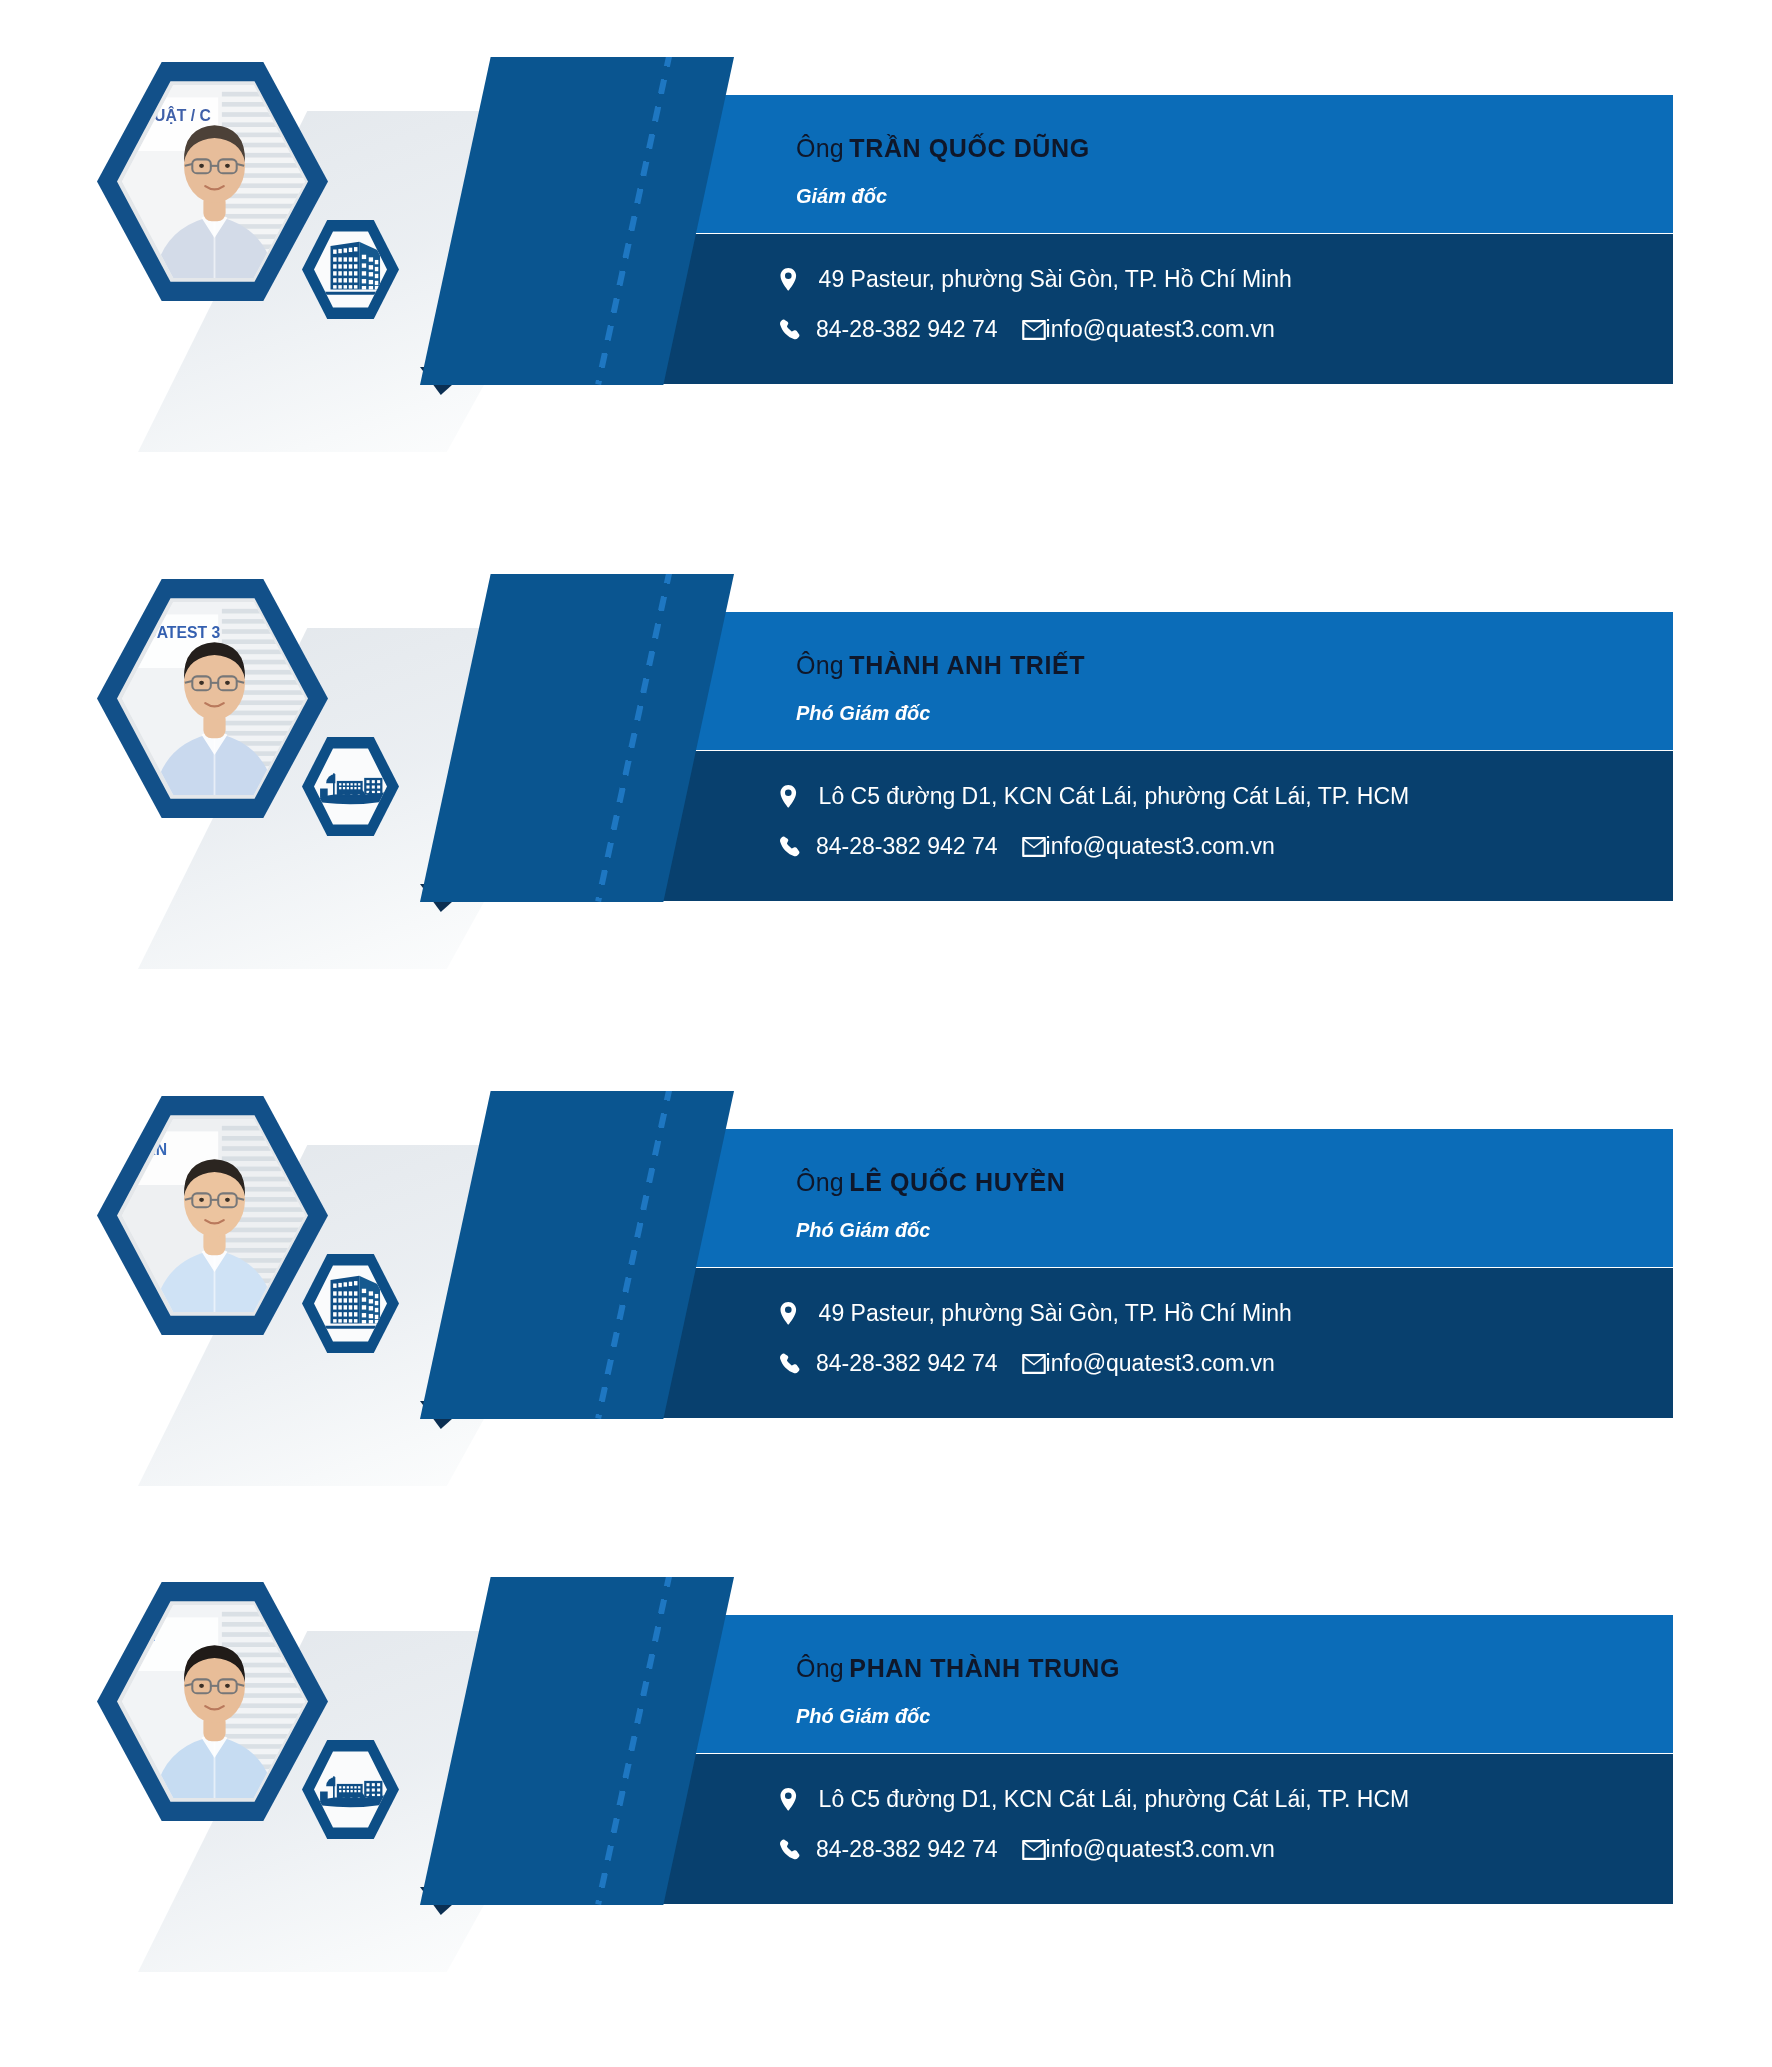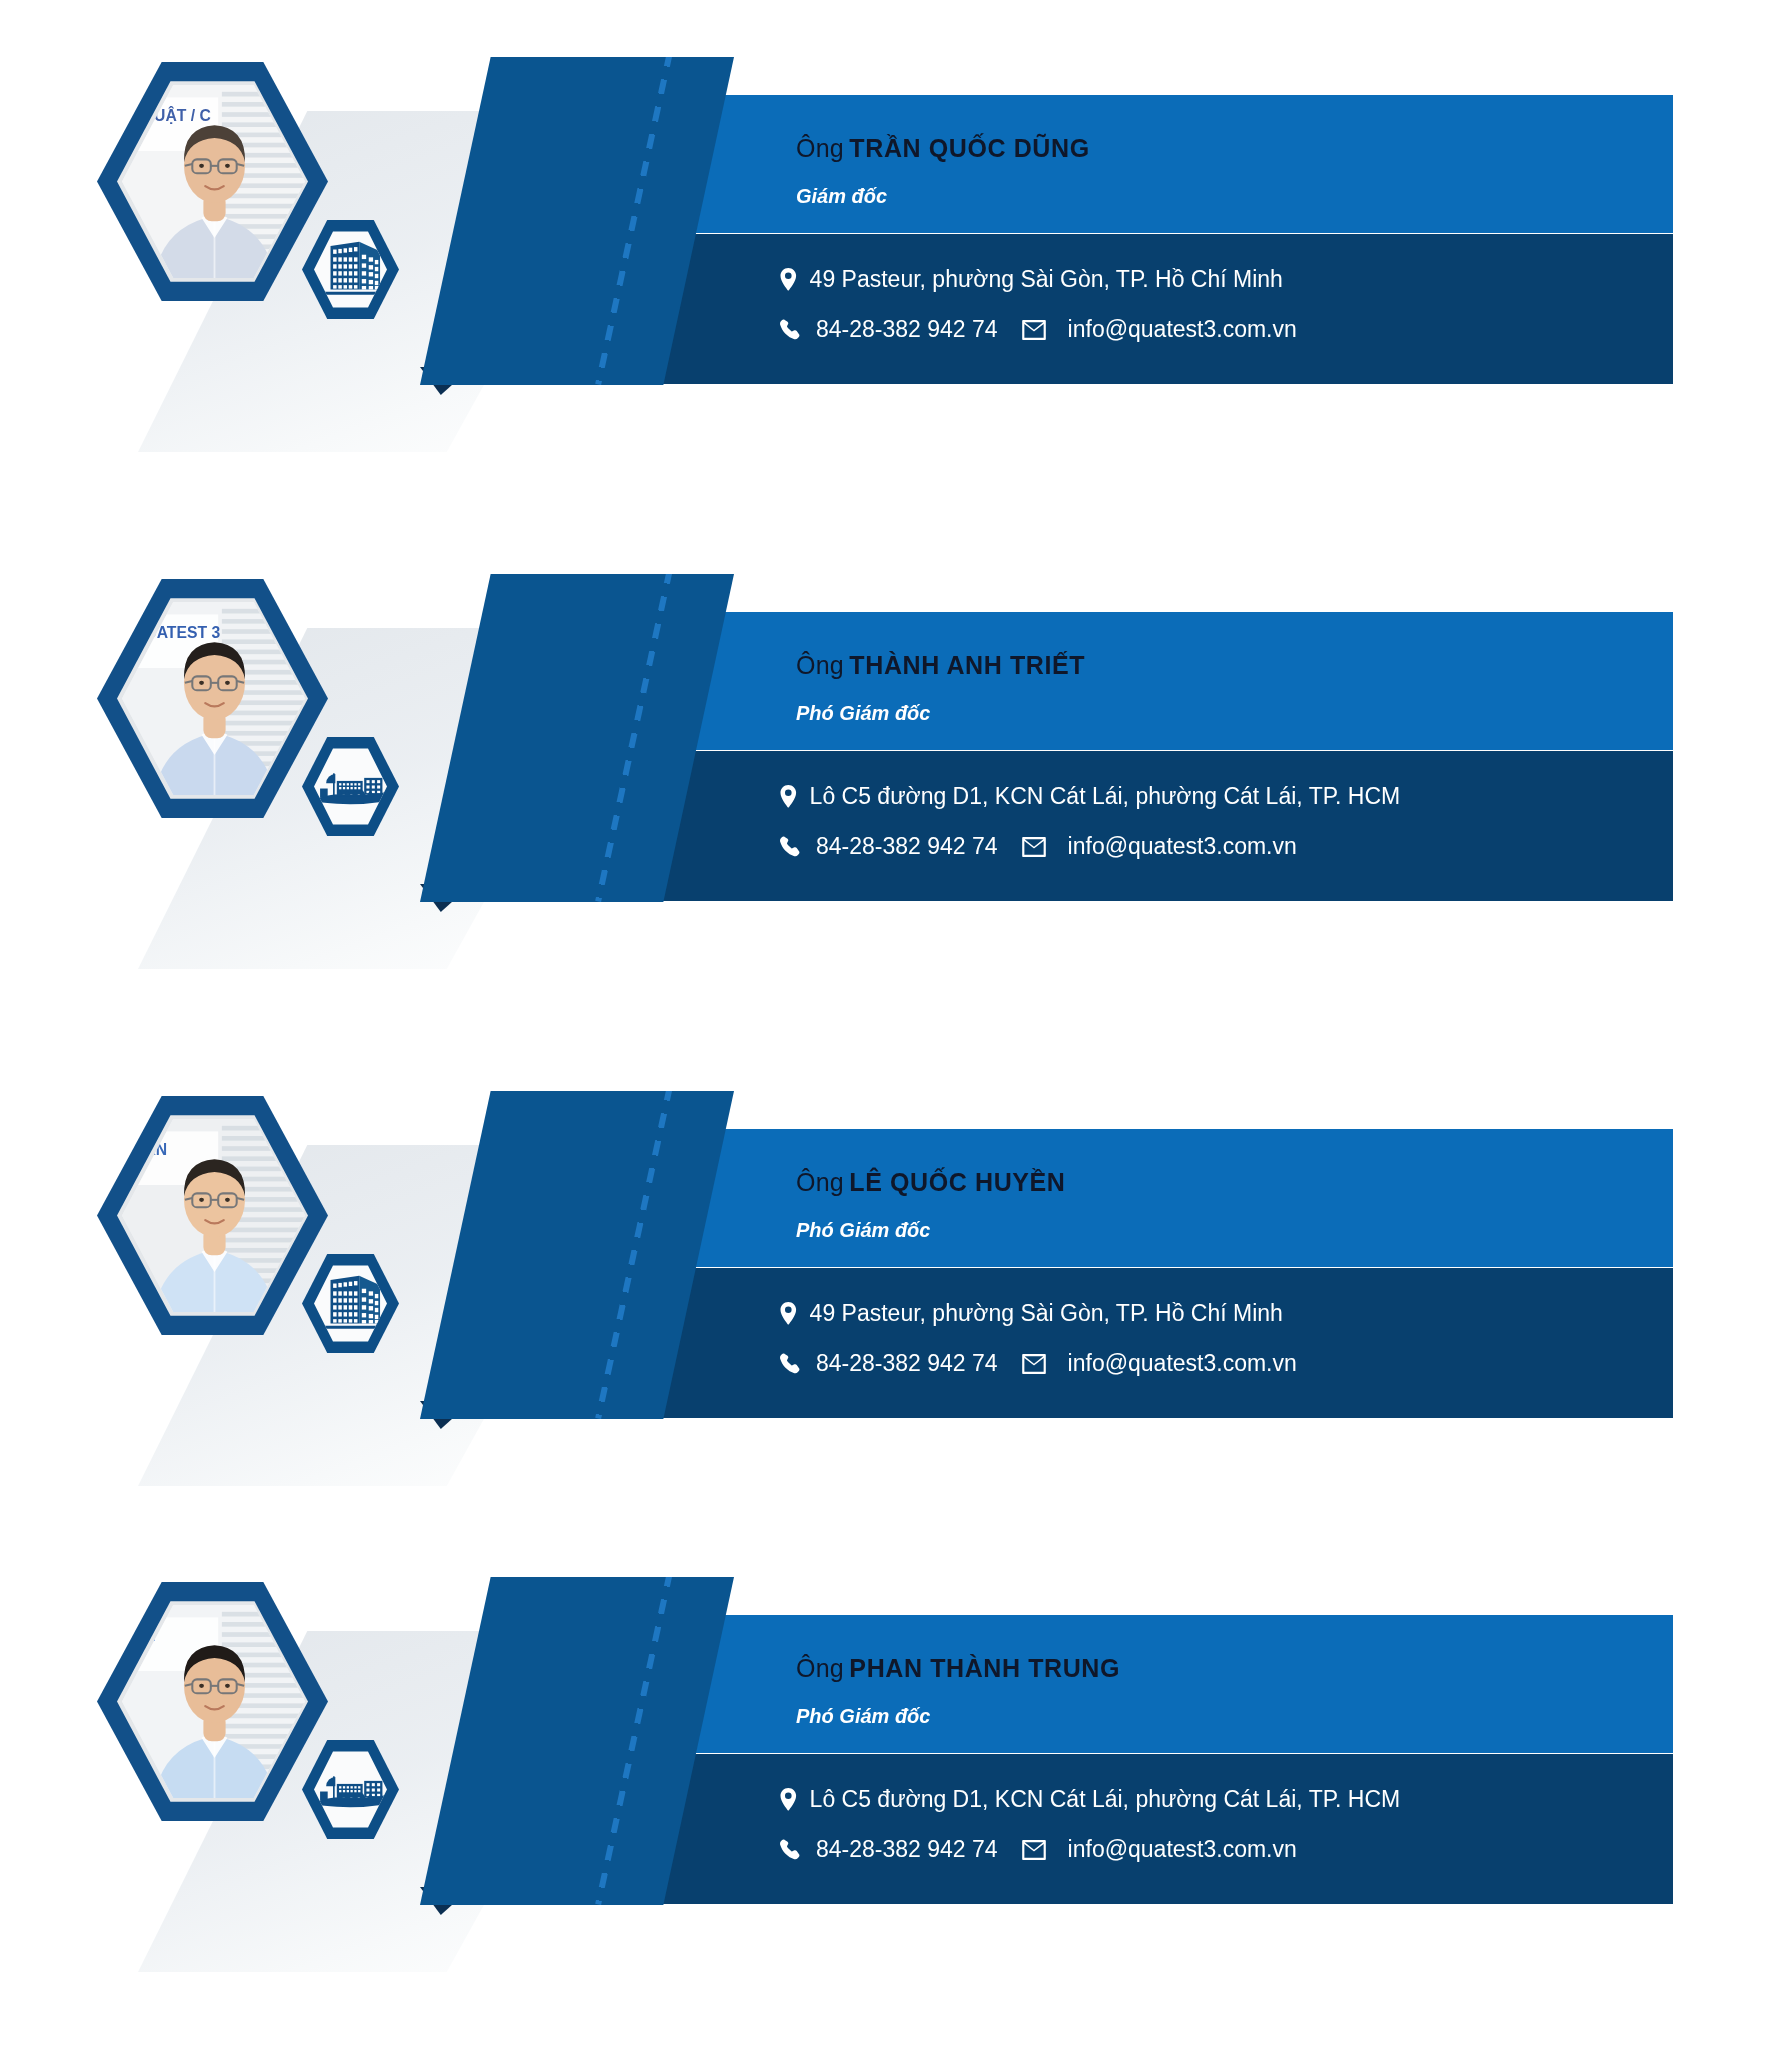--- a/index.html
+++ b/index.html
@@ -102,29 +102,29 @@
   }
   .name-line .hon{font-weight:400;}
   .name-line .nm{font-weight:bold;letter-spacing:0.6px;margin-left:5.5px;}
   .title-line{
     position:absolute;left:796px;top:185px;
     color:#ffffff;font-size:20px;font-weight:bold;font-style:italic;white-space:nowrap;
   }
   .addr-line{
     position:absolute;left:780px;top:266px;
     color:#ffffff;font-size:23px;white-space:nowrap;
-    display:flex;align-items:center;gap:13px;
+    display:flex;align-items:center;gap:22px;
   }
   .contact-line{
     position:absolute;left:780px;top:316px;
     color:#ffffff;font-size:23px;white-space:nowrap;
     display:flex;align-items:center;
   }
   .contact-line .phone{display:flex;align-items:center;gap:16px;}
-  .contact-line .mail{display:flex;align-items:center;gap:22px;margin-left:24px;}
+  .contact-line .mail{display:flex;align-items:center;gap:0;margin-left:24px;}
   .ic{display:inline-flex;align-items:center;justify-content:center;flex:none;}
   .ic svg{display:block;fill:#ffffff;}
 </style>
 </head>
 <body>
 
 <div class="board">
     <div class="card" style="top: 0px;">
       <div class="shadow-wedge"></div>
       <div class="banner-top"></div>

